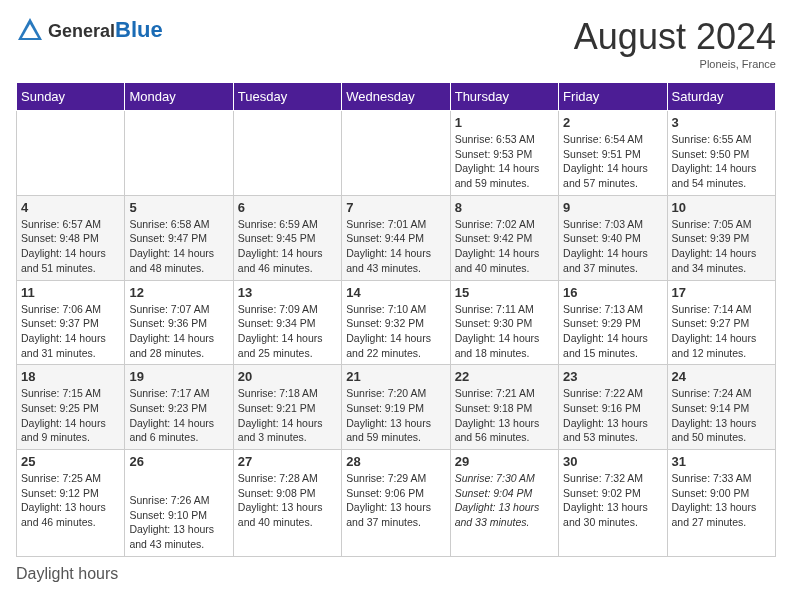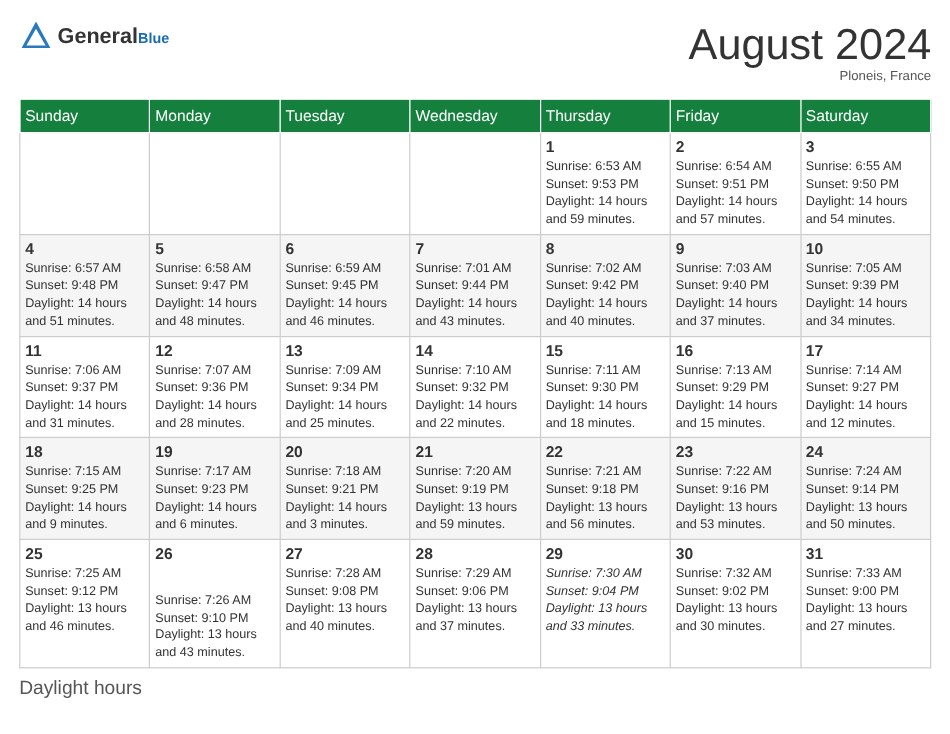--- a/index.html
+++ b/index.html
@@ -20,21 +20,21 @@
       display: flex;
       align-items: center;
       gap: 4px;
     }
     .logo-text-general {
       font-size: 18px;
       font-weight: bold;
       color: #333;
     }
     .logo-text-blue {
-      font-size: 12px;
+      font-size: 22px;
       font-weight: bold;
       color: #1a6bb5;
     }
     .logo-icon {
       width: 28px;
       height: 28px;
     }
     .title-block {
       text-align: right;
     }
@@ -46,21 +46,21 @@
     .location {
       font-size: 11px;
       color: #555;
     }
     .calendar {
       width: 100%;
       border-collapse: collapse;
       font-size: 11px;
     }
     .calendar thead th {
-      background: #15803d;
+      background: #4c1d95;
       color: #fff;
       padding: 6px 4px;
       text-align: left;
       font-size: 13px;
       font-weight: normal;
       border: 1px solid #fff;
     }
     .calendar tbody td {
       border: 1px solid #ccc;
       vertical-align: top;

